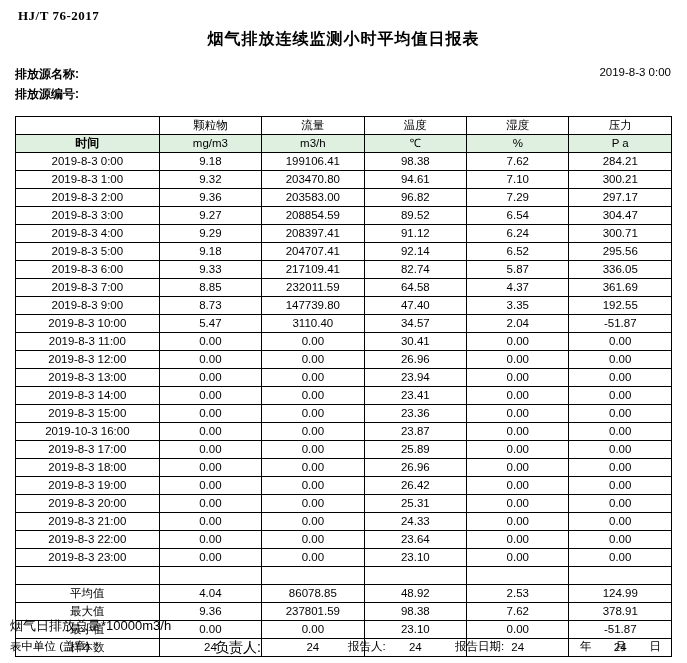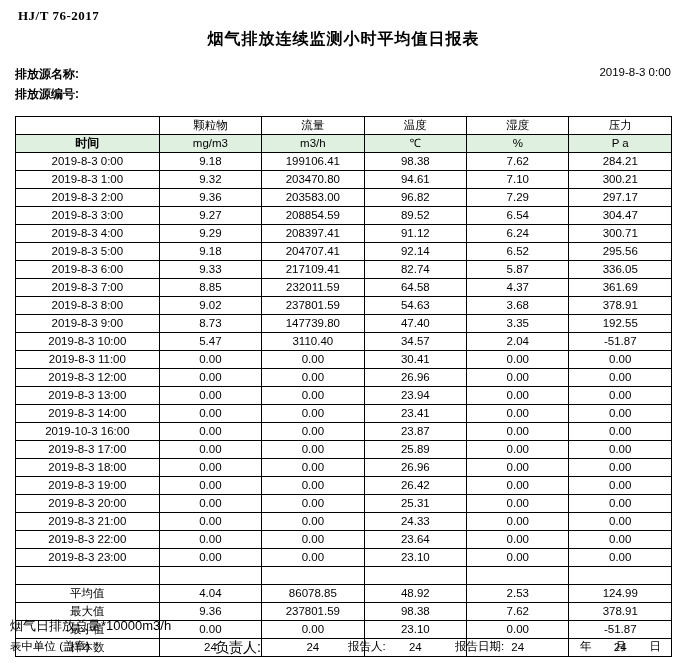--- a/index.html
+++ b/index.html
@@ -251,28 +251,20 @@
         </tr>
       <tr>
           <td>2019-8-3 7:00</td>
           <td>8.85</td>
           <td>232011.59</td>
           <td>64.58</td>
           <td>4.37</td>
           <td>361.69</td>
         </tr>
       <tr>
-          <td>2019-8-3 8:00</td>
-          <td>9.02</td>
-          <td>237801.59</td>
-          <td>54.63</td>
-          <td>3.68</td>
-          <td>378.91</td>
-        </tr>
-      <tr>
           <td>2019-8-3 9:00</td>
           <td>8.73</td>
           <td>147739.80</td>
           <td>47.40</td>
           <td>3.35</td>
           <td>192.55</td>
         </tr>
       <tr>
           <td>2019-8-3 10:00</td>
           <td>5.47</td>
@@ -303,20 +295,28 @@
           <td>0.00</td>
           <td>23.94</td>
           <td>0.00</td>
           <td>0.00</td>
         </tr>
       <tr>
           <td>2019-8-3 14:00</td>
           <td>0.00</td>
           <td>0.00</td>
           <td>23.41</td>
+          <td>0.00</td>
+          <td>0.00</td>
+        </tr>
+      <tr>
+          <td>2019-8-3 15:00</td>
+          <td>0.00</td>
+          <td>0.00</td>
+          <td>23.36</td>
           <td>0.00</td>
           <td>0.00</td>
         </tr>
       <tr>
           <td>2019-10-3 16:00</td>
           <td>0.00</td>
           <td>0.00</td>
           <td>23.87</td>
           <td>0.00</td>
           <td>0.00</td>

